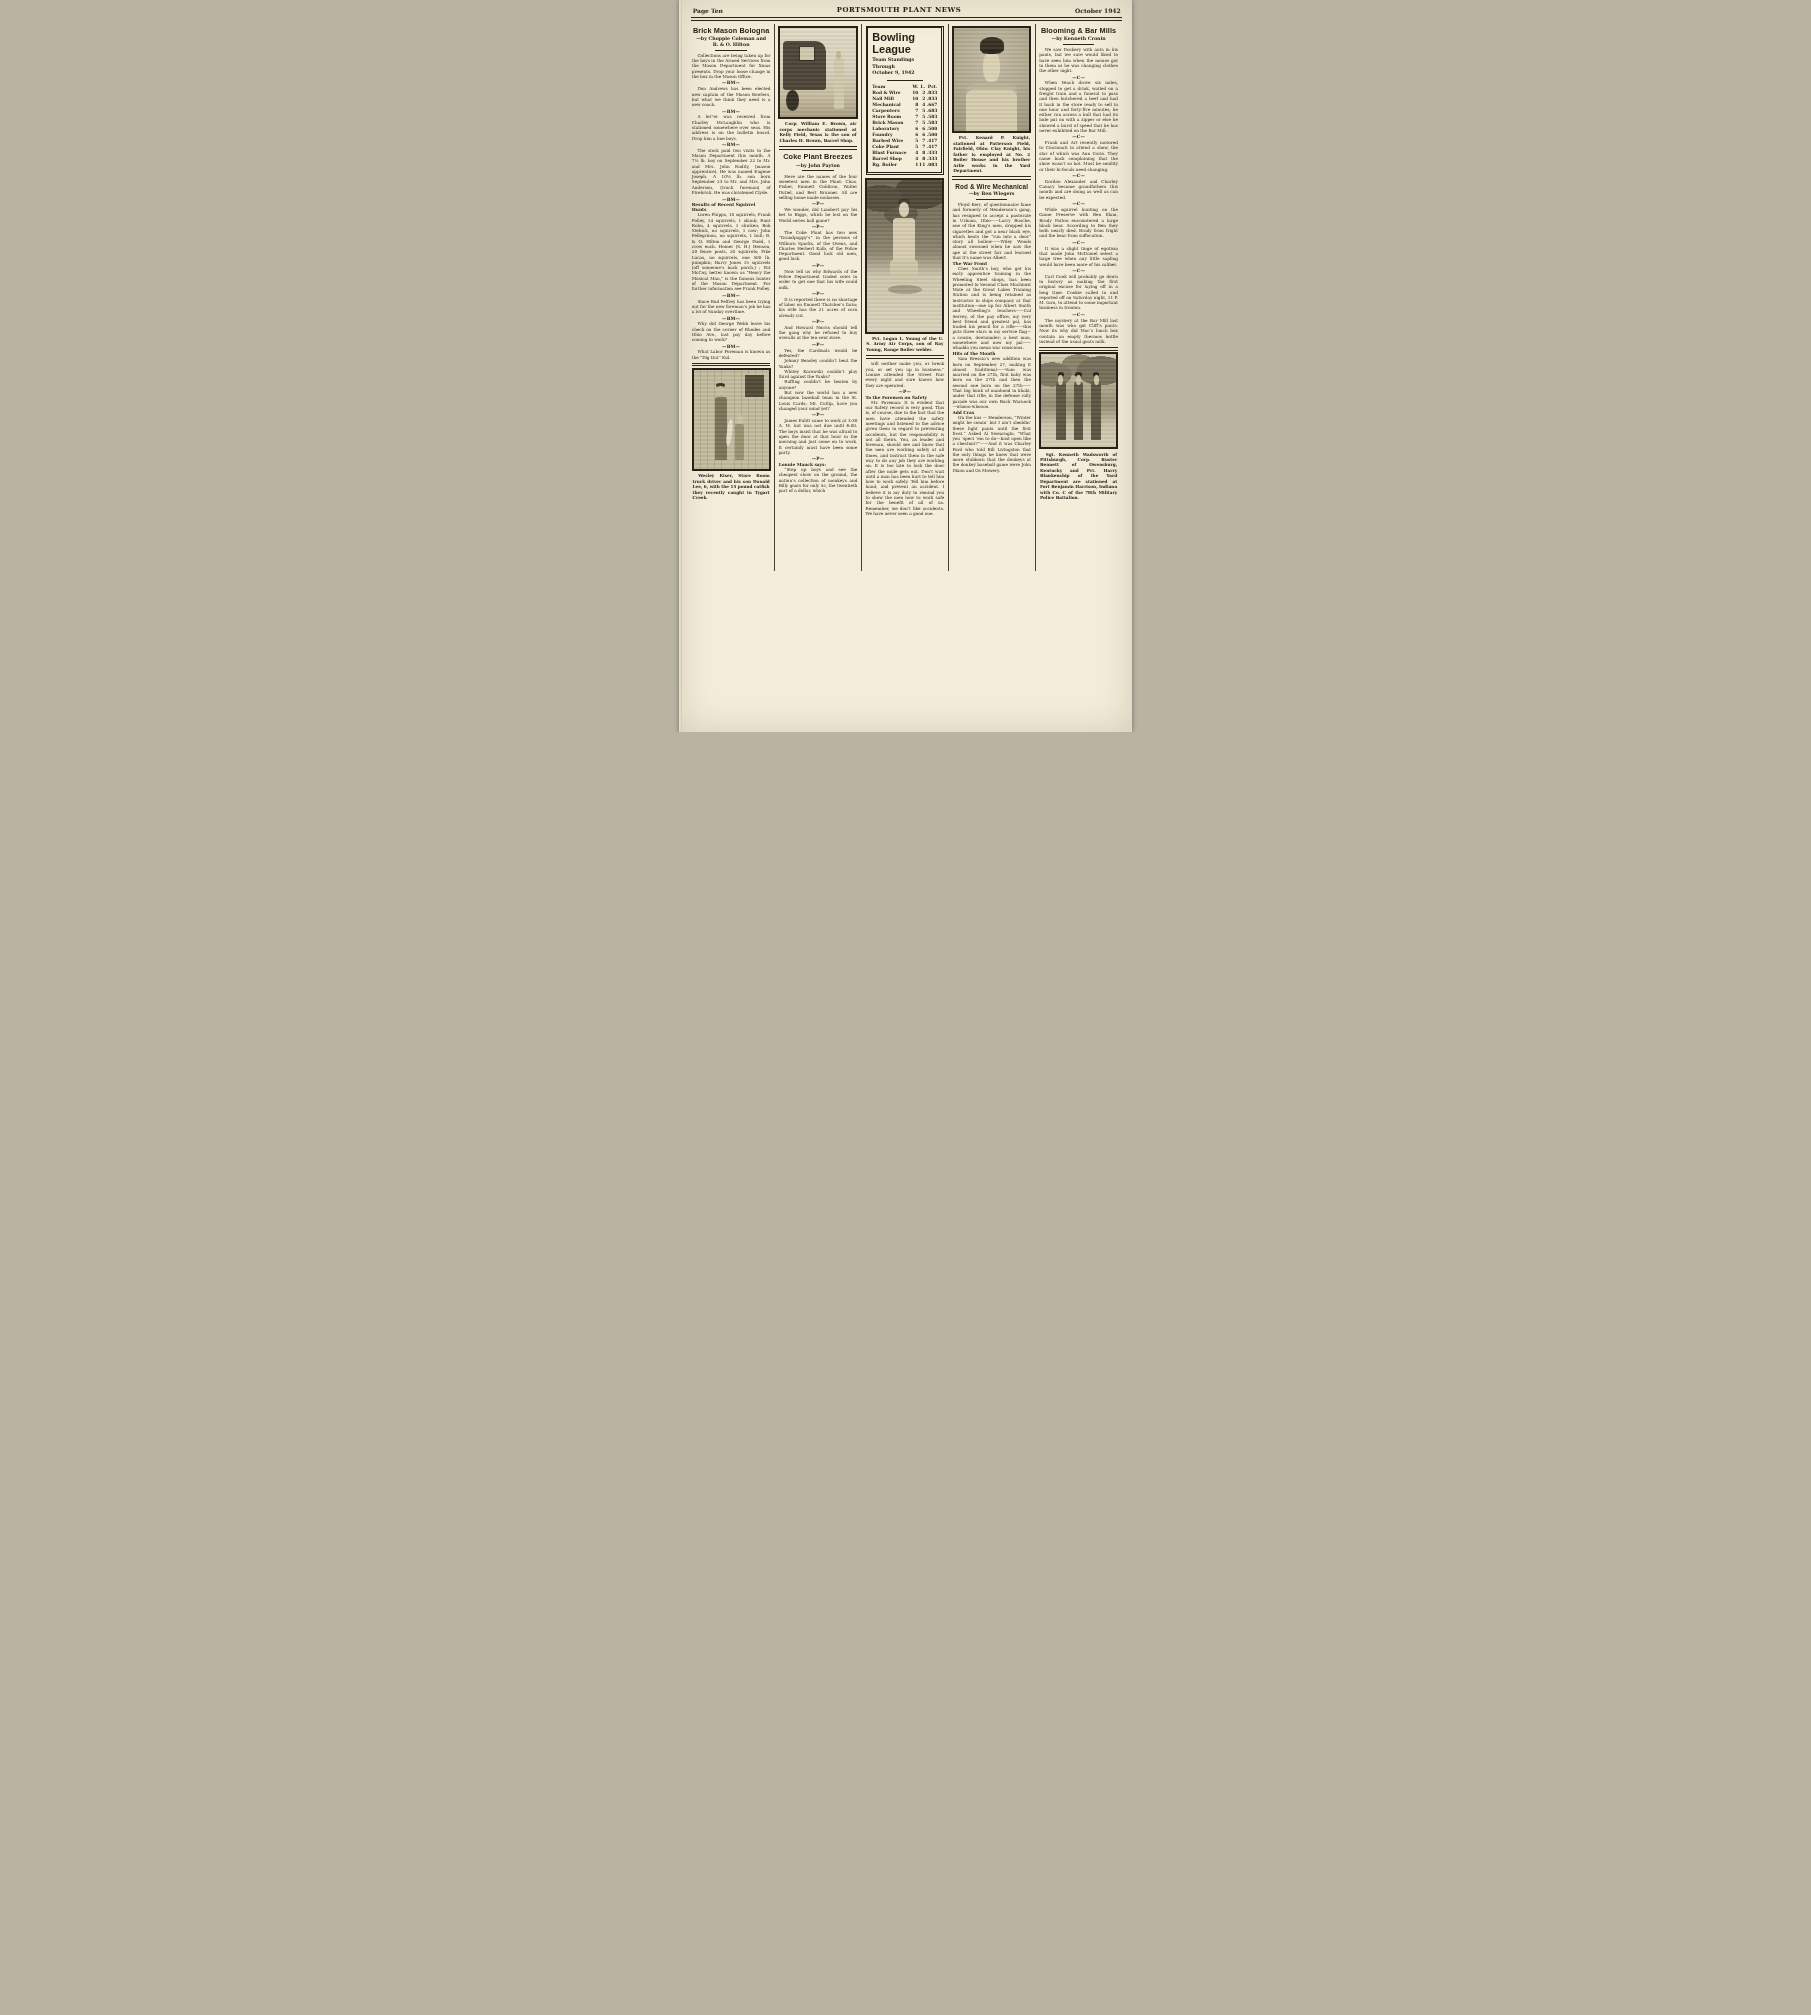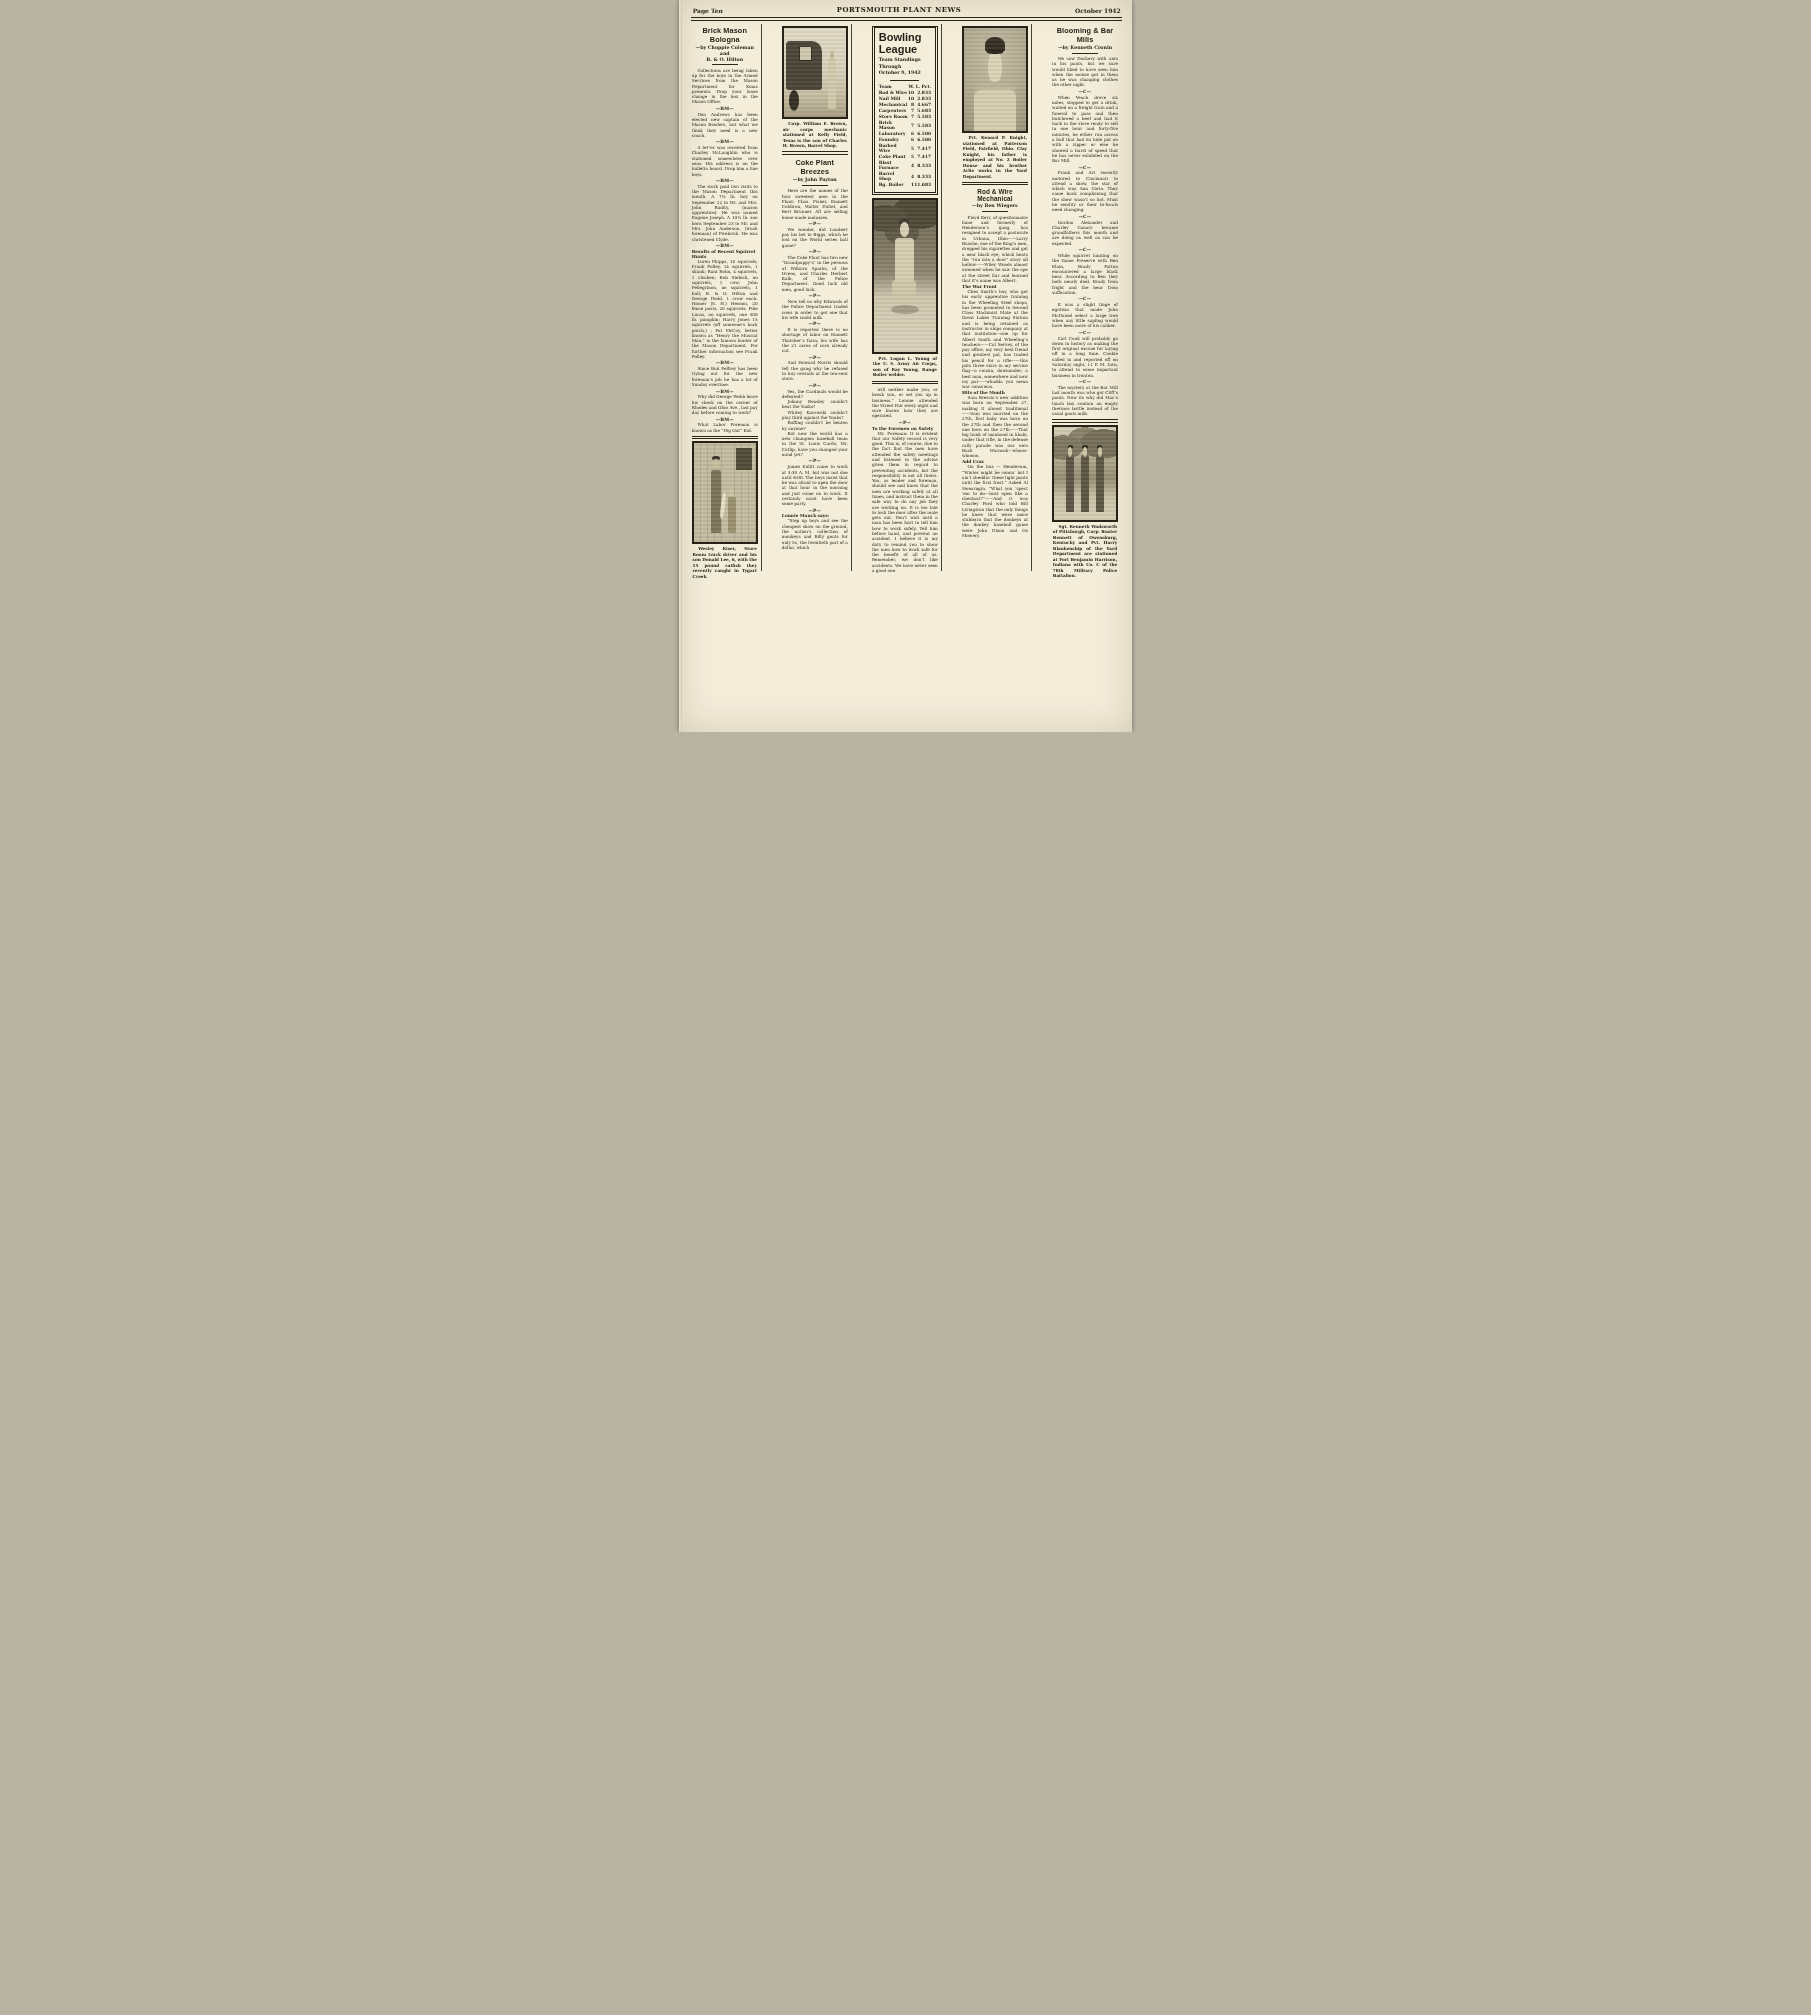--- a/index.html
+++ b/index.html
@@ -7,21 +7,21 @@
         box-shadow:inset 0 0 36px rgba(120,105,70,.25), 0 0 4.8px rgba(0,0,0,.4);
         font-family:"DejaVu Serif","Liberation Serif",serif;color:#241f16;}
   .page::before{content:"";position:absolute;left:0;top:0;width:2.8px;height:100%;background:#efe9d6;box-shadow:inset -1.2px 0 2.4px rgba(90,80,55,.25);}
   
   .hdr{display:flex;justify-content:space-between;align-items:flex-end;padding:6.4px 11.3px 0 13.7px;font-weight:700;}
   .hdr .pg{font-size:6px;}
   .hdr .mast{font-size:6.9px;letter-spacing:0.5px;}
   .hdr .date{font-size:6px;}
   .hdr-rule{margin:2.8px 10.5px 0 12px;border-top:1.6px solid #2b261a;border-bottom:0.8px solid #2b261a;height:1.6px;}
   
-  .cols{display:flex;gap:16px;padding:3.2px 10.5px 0 12px;height:547px;}
+  .cols{display:flex;gap:0;padding:3.2px 10.5px 0 12px;height:547px;}
   .col{flex:1 1 0;min-width:0;padding:0.8px 3.6px 0 3.6px;border-right:0.4px solid #45402f;}
   .col:last-child{border-right:none;}
   .col:first-child{padding-left:0.8px;}
   
   .title{font-family:"Liberation Sans",sans-serif;font-weight:700;text-align:center;font-size:7.3px;margin:0.8px 0 1.2px;letter-spacing:0.1px;}
   .title.small{font-size:6.4px;}
   .byline{text-align:center;font-weight:700;font-size:4.7px;line-height:1.25;margin:0;}
   .byline-rule{width:40%;margin:2px auto 2.4px;border-top:0.6px solid #2b261a;}
   .para{margin:0;font-size:4.2px;line-height:1.26;text-align:justify;text-indent:5.6px;}
   .subhead{margin:0.8px 0 0;font-size:4.3px;font-weight:700;text-align:left;}

